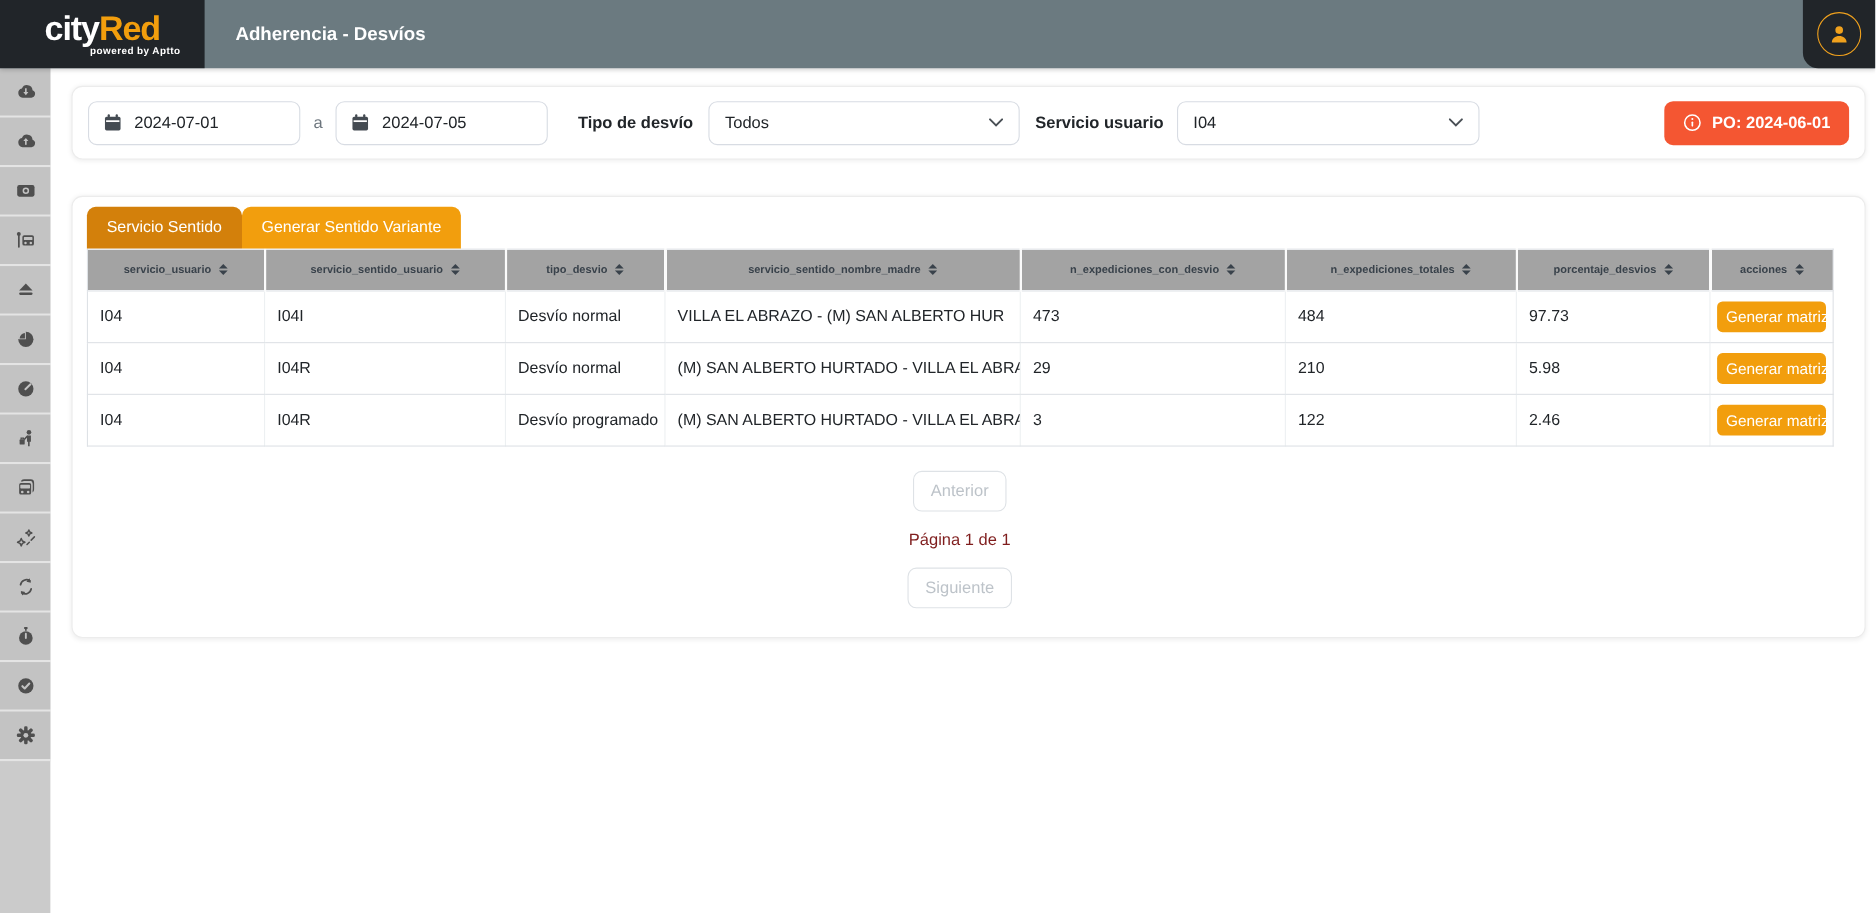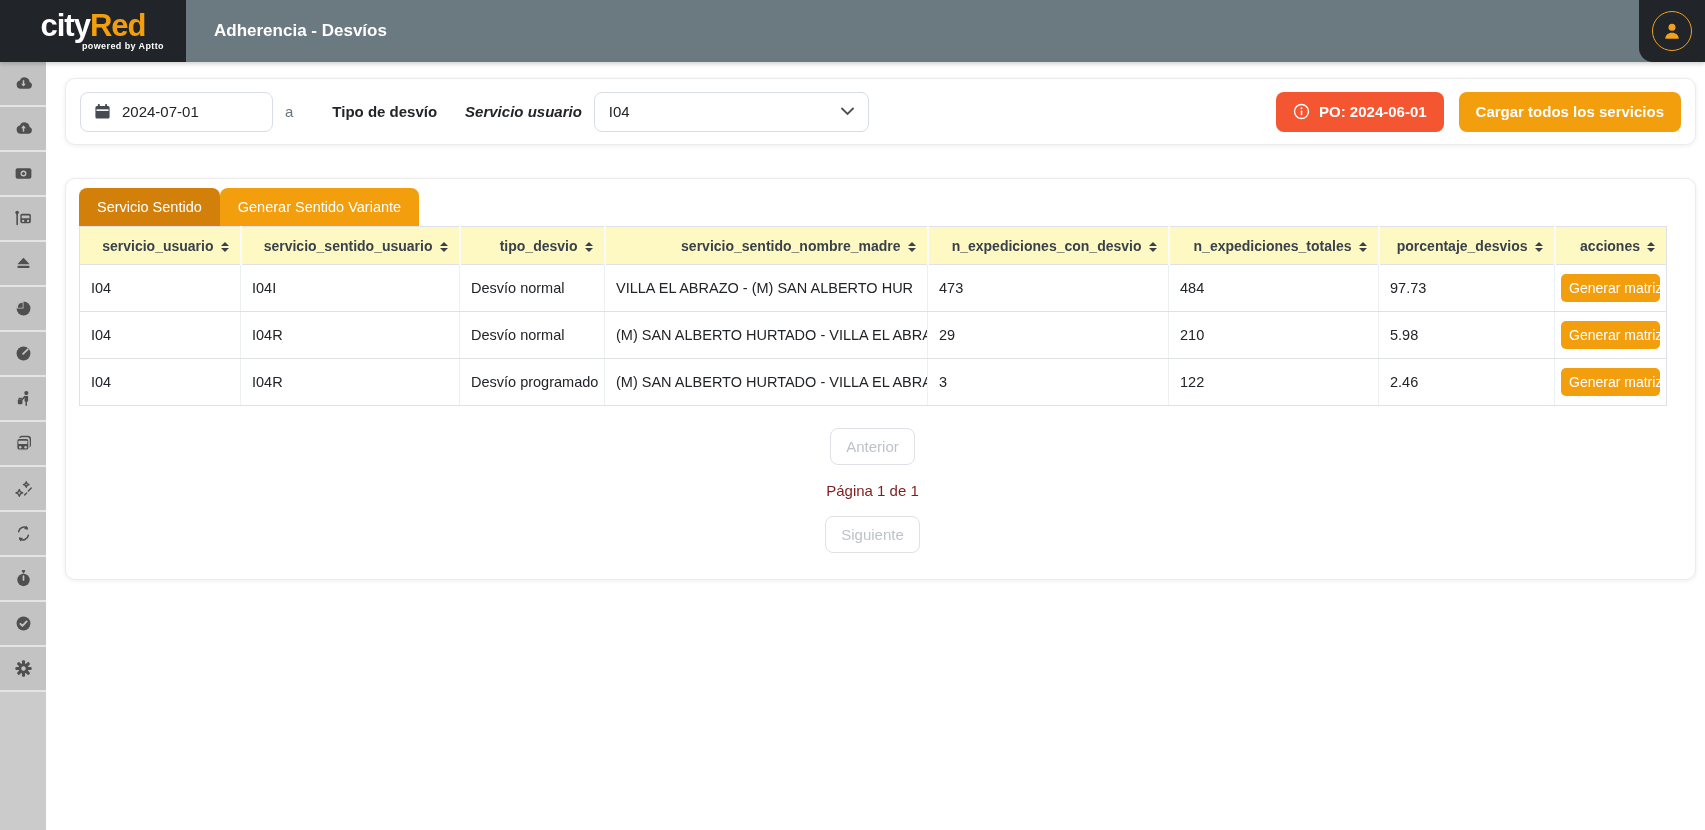--- a/index.html
+++ b/index.html
@@ -33,41 +33,41 @@
 
   .card { background:#fff; border:1px solid #ECECEC; border-radius:10px; box-shadow:0 1px 5px rgba(0,0,0,.07); }
 
   
   .filter-card { margin:16px 9px 0 19px; height:67px; display:flex; align-items:center; padding:0 14px; }
   .date-input { width:193px; height:40px; border:1px solid #D8DCE3; border-radius:8px; background:#fff;
                 display:flex; align-items:center; gap:11px; padding:0 13px; font-size:15px; color:#212529; cursor:pointer; }
   .sep-a { margin:0 12px; color:#6c757d; font-size:15px; }
   .f-label { font-size:15px; font-weight:bold; color:#212529; white-space:nowrap; }
   .lbl-tipo { margin-left:27px; margin-right:14px; }
-  .lbl-serv { margin-left:14px; margin-right:12px;font-style:italic; }
+  .lbl-serv { margin-left:14px; margin-right:12px; }
   .select { height:40px; border:1px solid #D8DCE3; border-radius:8px; background:#fff; display:flex;
             align-items:center; justify-content:space-between; padding:0 14px; font-size:15px; color:#212529; cursor:pointer; }
   .sel-tipo { width:283px; }
   .sel-serv { width:275px; }
   .btn { height:40px; border:none; border-radius:8px; color:#fff; font-size:15px; font-family:inherit;
          display:flex; align-items:center; gap:9px; padding:0 17px; cursor:pointer; white-space:nowrap; }
   .btn-po { background:#F45632; font-weight:bold; margin-left:auto; }
   .btn-cargar { background:#F29E0D; margin-left:15px; font-weight:600; }
 
   
   .table-card { margin:33px 9px 0 19px; padding:9px 13px 26px 13px; }
   .tabs { display:flex; }
   .tab { height:38px; line-height:38px; padding:0 18px; border-radius:8px 8px 0 0; color:#fff;
          font-size:14.5px; cursor:pointer; }
   .tab-active { background:#D3800B; }
   .tab-idle   { background:#F29E0D; }
 
   table.data { border-collapse:collapse; table-layout:fixed; width:1587px; background:#fff; }
-  table.data th { background:#fef9c3; height:38px; font-size:14px; font-weight:bold; color:#39424B;
-                  text-align:right; padding:0 11px; border-right:2px solid #FBFBFB; border-top:1px solid #DEE2E6;
+  table.data th { background:#a3a3a3; height:38px; font-size:10px; font-weight:bold; color:#39424B;
+                  text-align:center; padding:0 11px; border-right:2px solid #FBFBFB; border-top:1px solid #DEE2E6;
                   border-bottom:1px solid #DEE2E6; white-space:nowrap; overflow:hidden; cursor:pointer; }
   table.data th:first-child { border-left:1px solid #DEE2E6; }
   table.data th:last-child  { border-right:1px solid #DEE2E6; }
   table.data td { height:47px; font-size:14.5px; color:#212529; padding:0 11px; background:#fff;
                   border-right:1px solid #EDF0F2; border-bottom:1px solid #DEE2E6;
                   white-space:nowrap; overflow:hidden; }
   table.data td:first-child { border-left:1px solid #DEE2E6; }
   table.data td:last-child  { border-right:1px solid #DEE2E6; }
   .sort { display:inline-flex; flex-direction:column; gap:2px; margin-left:7px; vertical-align:middle; }
   .sort i { display:block; width:0; height:0; border-left:4px solid transparent; border-right:4px solid transparent; }
@@ -223,41 +223,53 @@
       <div class="date-input">
         <svg width="17" height="17" viewBox="0 0 18 18" fill="#444B52">
             <rect x="1.5" y="3.3" width="15" height="13.2" rx="1.6"></rect>
             <rect x="4.1" y="1" width="2.1" height="3.6" rx="0.9"></rect>
             <rect x="11.8" y="1" width="2.1" height="3.6" rx="0.9"></rect>
             <rect x="2.6" y="6.7" width="12.8" height="1.7" fill="#fff"></rect>
           </svg>
         <span>2024-07-01</span>
       </div>
       <span class="sep-a">a</span>
+      <div class="date-input">
+        <svg width="17" height="17" viewBox="0 0 18 18" fill="#444B52">
+            <rect x="1.5" y="3.3" width="15" height="13.2" rx="1.6"></rect>
+            <rect x="4.1" y="1" width="2.1" height="3.6" rx="0.9"></rect>
+            <rect x="11.8" y="1" width="2.1" height="3.6" rx="0.9"></rect>
+            <rect x="2.6" y="6.7" width="12.8" height="1.7" fill="#fff"></rect>
+          </svg>
+        <span>2024-07-05</span>
+      </div>
 
       <span class="f-label lbl-tipo">Tipo de desvío</span>
+      <div class="select sel-tipo">
+        <span>Todos</span>
+        <svg width="13" height="9" viewBox="0 0 13 9">
+            <path d="M1 1.5l5.5 5.5L12 1.5" stroke="#4A5056" stroke-width="1.8" fill="none" stroke-linecap="round"></path>
+          </svg>
+      </div>
 
       <span class="f-label lbl-serv">Servicio usuario</span>
       <div class="select sel-serv">
         <span>I04</span>
         <svg width="13" height="9" viewBox="0 0 13 9">
             <path d="M1 1.5l5.5 5.5L12 1.5" stroke="#4A5056" stroke-width="1.8" fill="none" stroke-linecap="round"></path>
           </svg>
       </div>
 
       <button class="btn btn-po">
         <svg width="17" height="17" viewBox="0 0 18 18">
             <circle cx="9" cy="9" r="7.4" fill="none" stroke="#fff" stroke-width="1.5"></circle>
             <rect x="8.2" y="7.9" width="1.6" height="5" rx="0.8" fill="#fff"></rect>
             <circle cx="9" cy="5.5" r="1" fill="#fff"></circle>
           </svg>
         <span>PO: 2024-06-01</span>
-      </button>
-      <button class="btn btn-cargar">
-        <span>Cargar todos los servicios</span>
       </button>
     </div>
 
     <div class="card table-card">
       <div class="tabs">
         <div class="tab tab-active">Servicio Sentido</div>
         <div class="tab tab-idle">Generar Sentido Variante</div>
       </div>
 
       <table class="data">

